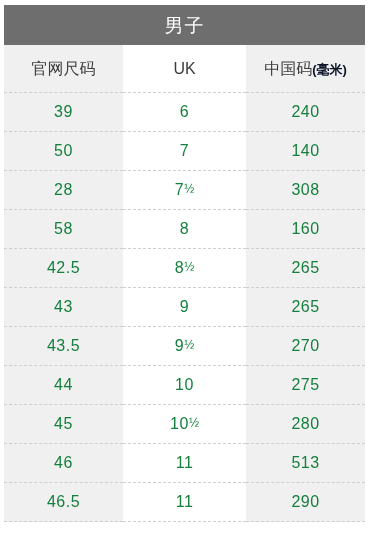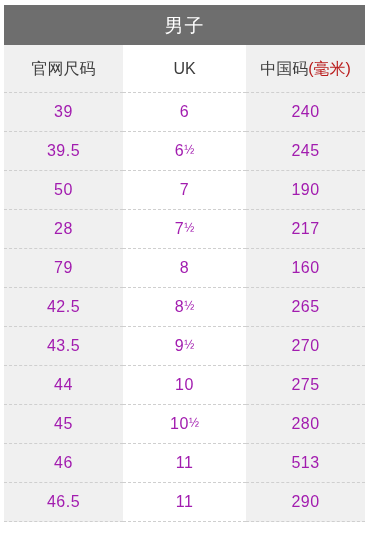--- a/index.html
+++ b/index.html
@@ -67,28 +67,29 @@
   }
 
   .chart-table thead th {
     height: 47px;
     font-weight: normal;
     font-size: 16px;
     color: #3c3c3c;
     line-height: 1;
   }
   .hdr-sub {
-    font-size: 16px;
-    color: #b91c1c;
+    font-size: 13px;
+    color: #0f172a;
+    font-weight: bold;
   }
 
   .chart-table tbody td {
     height: 38px;
     font-size: 16px;
-    color: #a21caf;
+    color: #15803d;
     line-height: 1;
     letter-spacing: 0.5px;
     margin-left: 26px;
   }
 
   .frac {
     font-size: 12px;
     vertical-align: 2px;
     letter-spacing: 0;
   }
@@ -121,42 +122,42 @@
         </th>
       </tr>
     </thead>
     <tbody>
         <tr>
           <td class="c-a">39</td>
           <td class="c-b"><span>6</span><span class="frac"></span></td>
           <td class="c-c">240</td>
         </tr>
         <tr>
-          <td class="c-a">39.5</td>
-          <td class="c-b"><span>6</span><span class="frac">½</span></td>
-          <td class="c-c">245</td>
-        </tr>
-        <tr>
           <td class="c-a">50</td>
           <td class="c-b"><span>7</span><span class="frac"></span></td>
-          <td class="c-c">190</td>
+          <td class="c-c">140</td>
         </tr>
         <tr>
           <td class="c-a">28</td>
           <td class="c-b"><span>7</span><span class="frac">½</span></td>
-          <td class="c-c">217</td>
+          <td class="c-c">308</td>
         </tr>
         <tr>
-          <td class="c-a">79</td>
+          <td class="c-a">58</td>
           <td class="c-b"><span>8</span><span class="frac"></span></td>
           <td class="c-c">160</td>
         </tr>
         <tr>
           <td class="c-a">42.5</td>
           <td class="c-b"><span>8</span><span class="frac">½</span></td>
+          <td class="c-c">265</td>
+        </tr>
+        <tr>
+          <td class="c-a">43</td>
+          <td class="c-b"><span>9</span><span class="frac"></span></td>
           <td class="c-c">265</td>
         </tr>
         <tr>
           <td class="c-a">43.5</td>
           <td class="c-b"><span>9</span><span class="frac">½</span></td>
           <td class="c-c">270</td>
         </tr>
         <tr>
           <td class="c-a">44</td>
           <td class="c-b"><span>10</span><span class="frac"></span></td>

